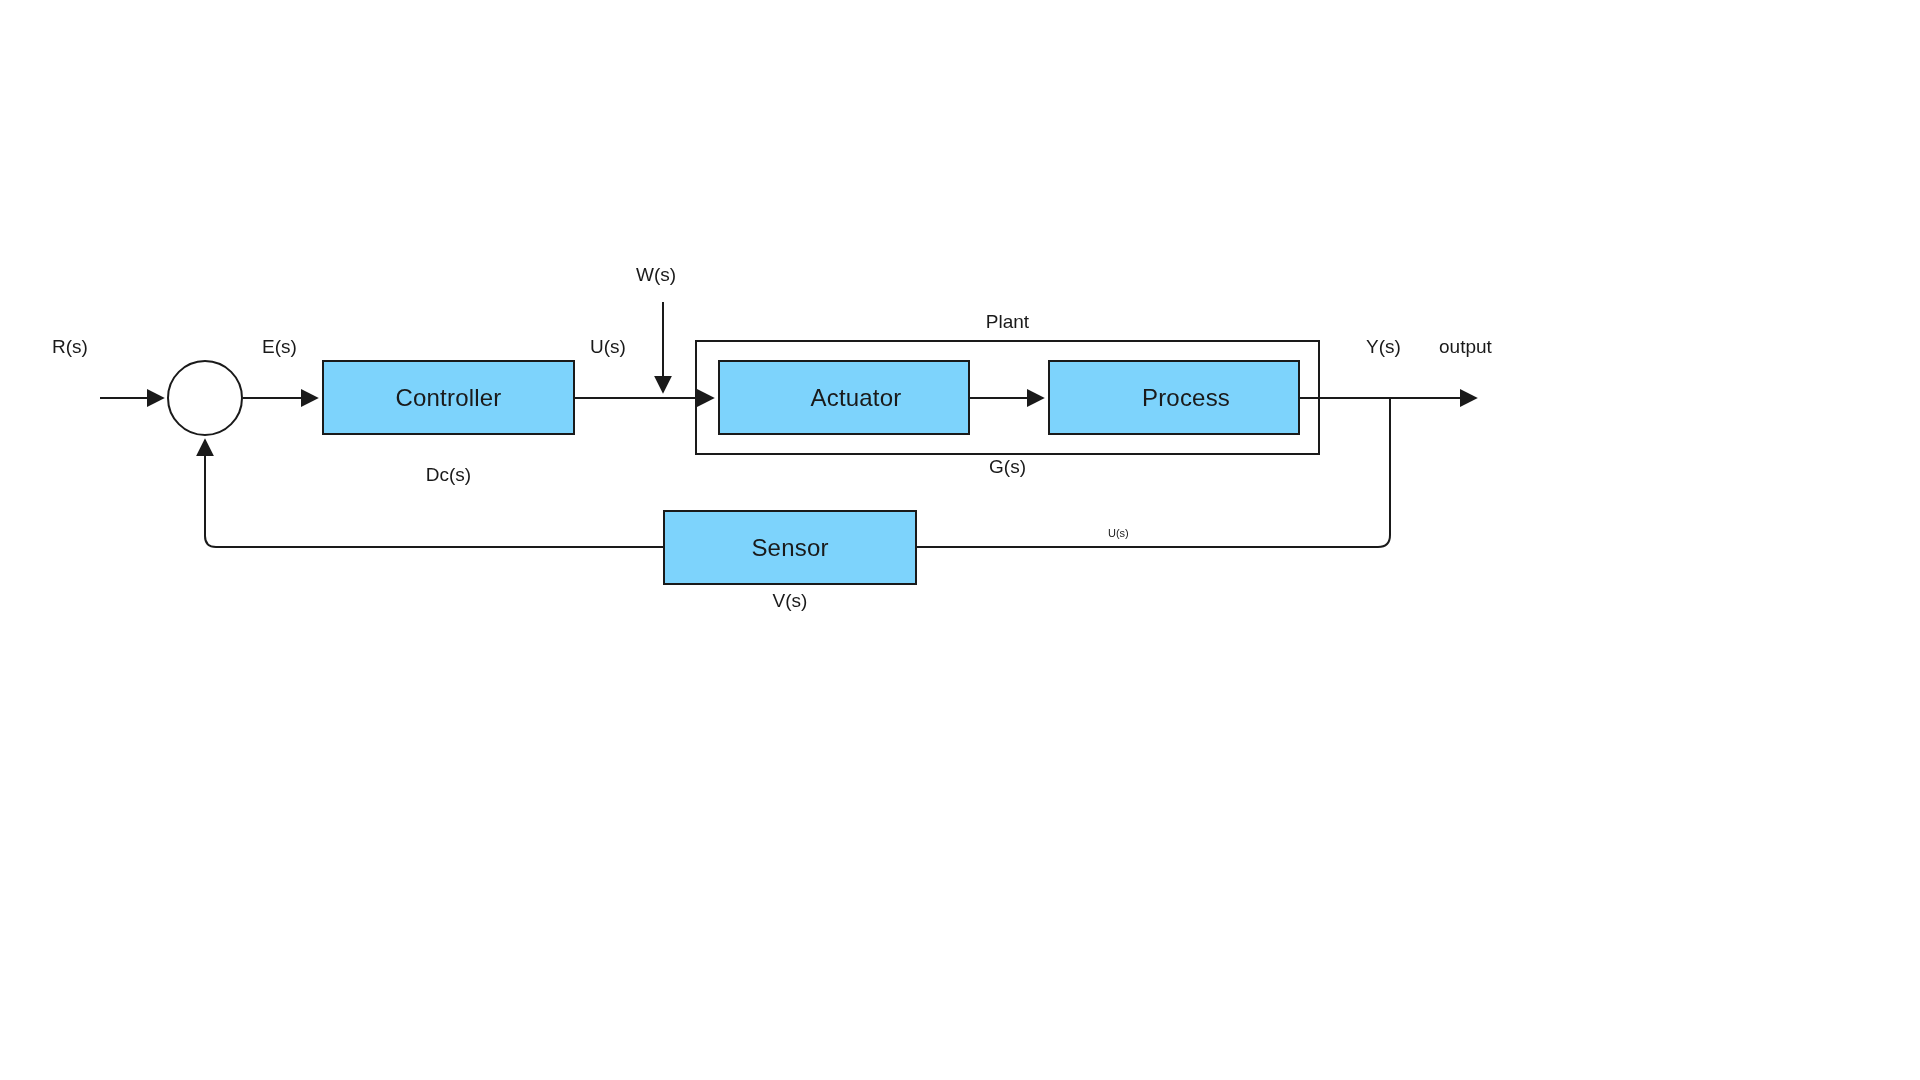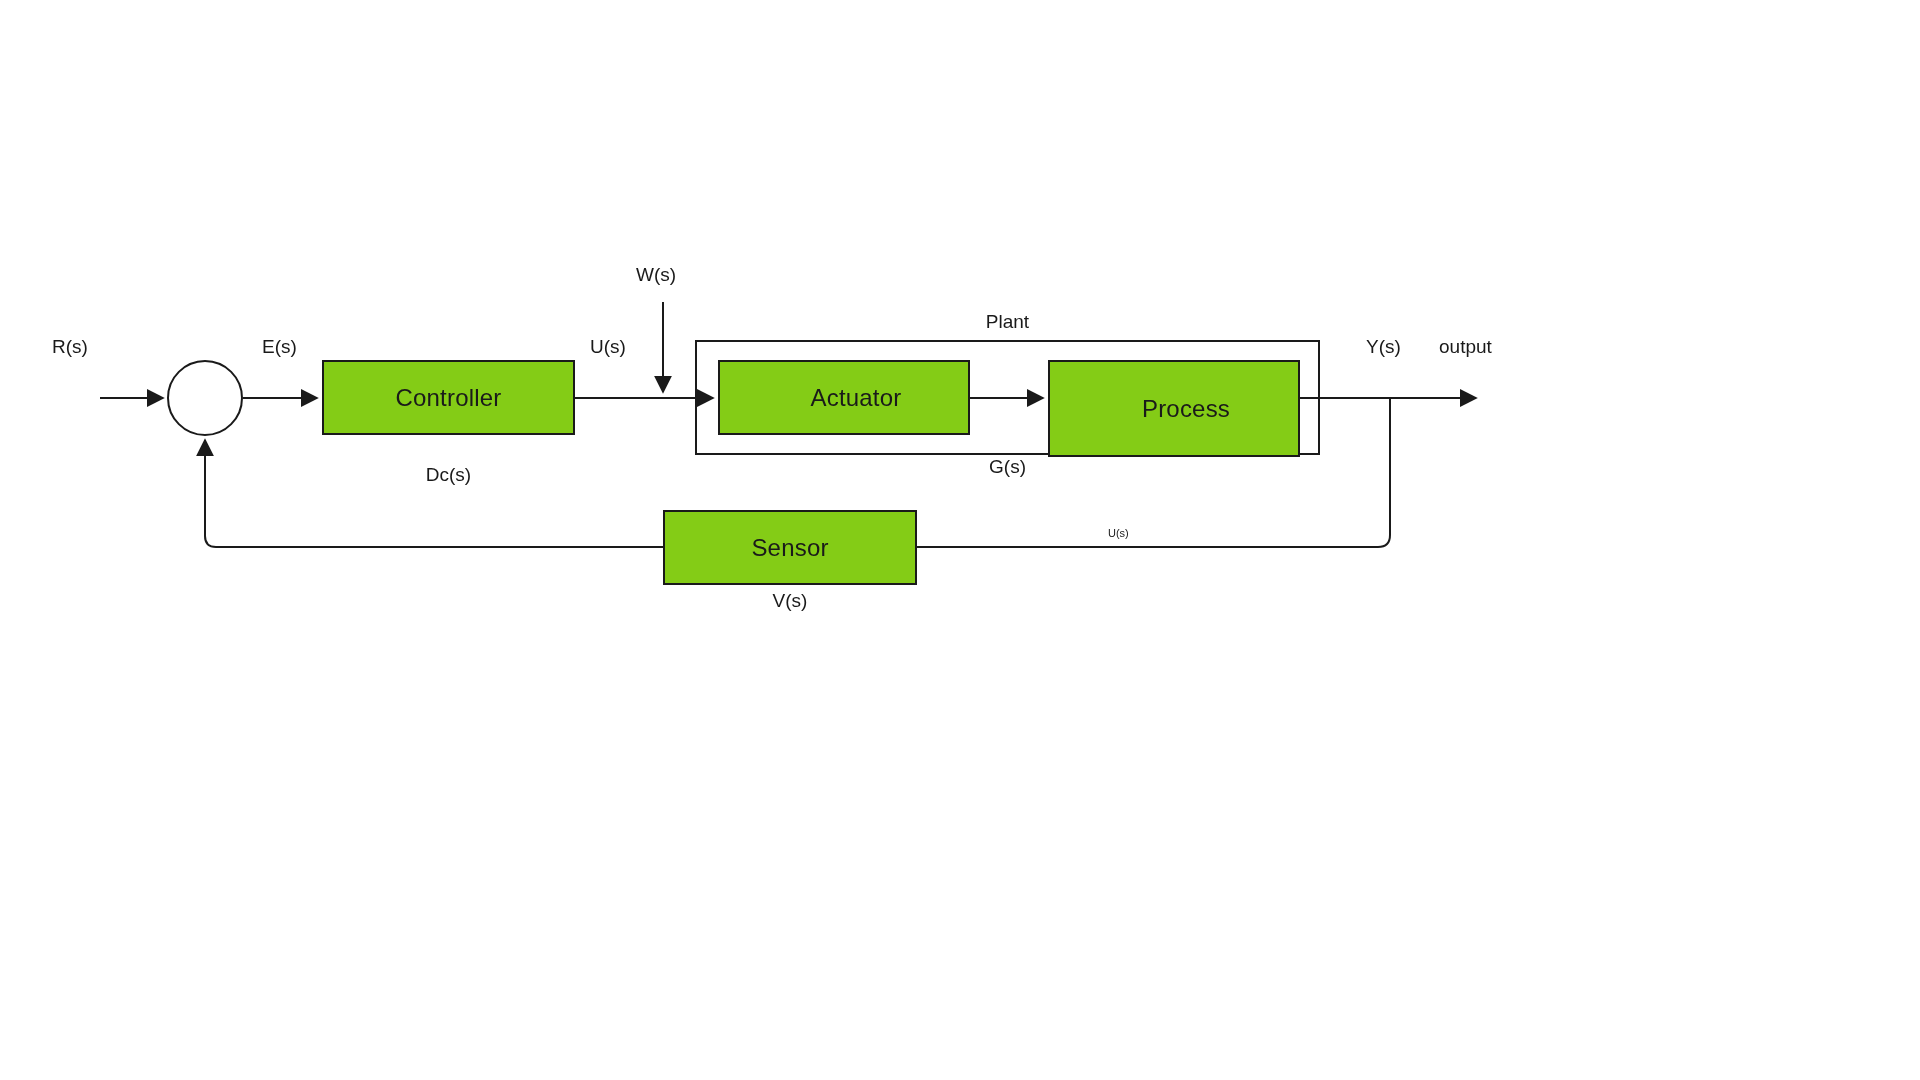--- a/index.html
+++ b/index.html
@@ -19,21 +19,21 @@
   svg.wires {
     position: absolute;
     left: 0;
     top: 0;
     width: 1920px;
     height: 1080px;
   }
   .block {
     position: absolute;
     border: 2px solid #1a1a1a;
-    background: #84cc16;
+    background: #7dd3fc;
     display: flex;
     align-items: center;
     justify-content: center;
     font-size: 24px;
     letter-spacing: 0.2px;
     box-sizing: border-box;
   }
   .block.outline-only {
     background: transparent;
   }
@@ -83,21 +83,21 @@
   <div class="block outline-only" style="left:695px; top:340px; width:625px; height:115px;"></div>
 
   <div class="block" style="left:322px; top:360px; width:253px; height:75px;">
     <span>Controller</span>
   </div>
 
   <div class="block" style="left:718px; top:360px; width:252px; height:75px;padding-left:24px;">
     <span>Actuator</span>
   </div>
 
-  <div class="block" style="left:1048px; top:360px; width:252px; height:97px;padding-left:24px;">
+  <div class="block" style="left:1048px; top:360px; width:252px; height:75px;padding-left:24px;">
     <span>Process</span>
   </div>
 
   <div class="block" style="left:663px; top:510px; width:254px; height:75px;">
     <span>Sensor</span>
   </div>
 
   <div class="label" style="left:52px; top:336px;">R(s)</div>
 
   <div class="label" style="left:262px; top:336px;">E(s)</div>

